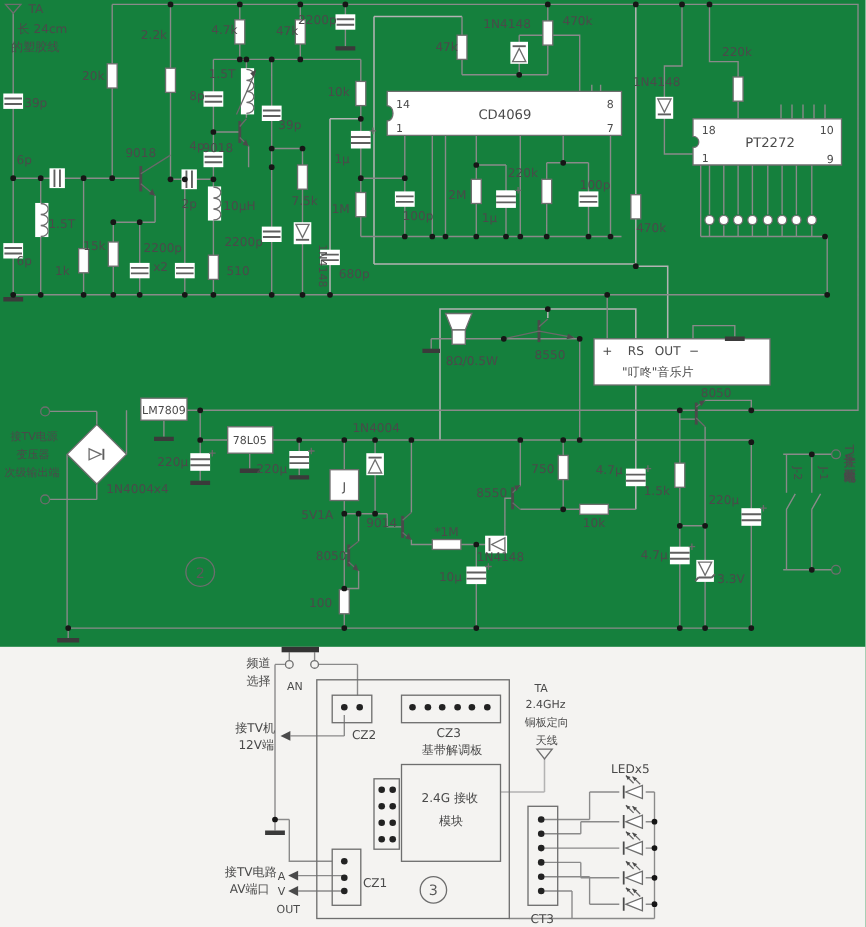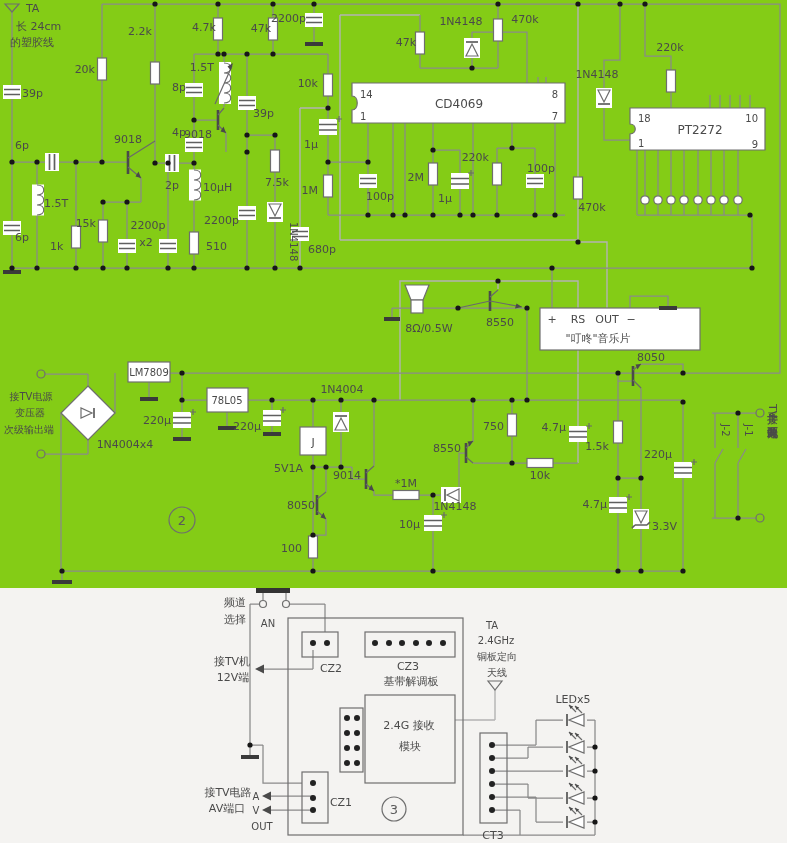--- a/index.html
+++ b/index.html
@@ -1,16 +1,16 @@
 <!DOCTYPE html>
 <html><head>
 <meta charset="utf-8">
 <style>
   html,body{margin:0;padding:0;background:#fff;}
-  .stage{width:787px;height:843px;position:relative;background:#84cc16;overflow:hidden;}
+  .stage{width:787px;height:843px;position:relative;background:#15803d;overflow:hidden;}
   svg{display:block;}
   text{font-family:"DejaVu Sans","Liberation Sans",sans-serif;font-size:11px;fill:#4a4a4a;text-anchor:middle;}
   .ts{text-anchor:start;} .te{text-anchor:end;}
   .sm{font-size:10px;} .big{font-size:12px;} .num{font-size:13px;fill:#5a5a5a;}
   .w{stroke:#8a8a8a;stroke-width:1.25;fill:none;}
   .g{stroke:#b3b3b3;stroke-width:1.4;fill:none;}
   .cmp{stroke:#6e6e6e;stroke-width:1.2;fill:#fff;}
   .cmpn{stroke:#6e6e6e;stroke-width:1.2;fill:none;}
   .plate{stroke:#5f5f5f;stroke-width:1.7;fill:none;}
   .bar{stroke:#4a4a4a;stroke-width:2.6;fill:none;}

